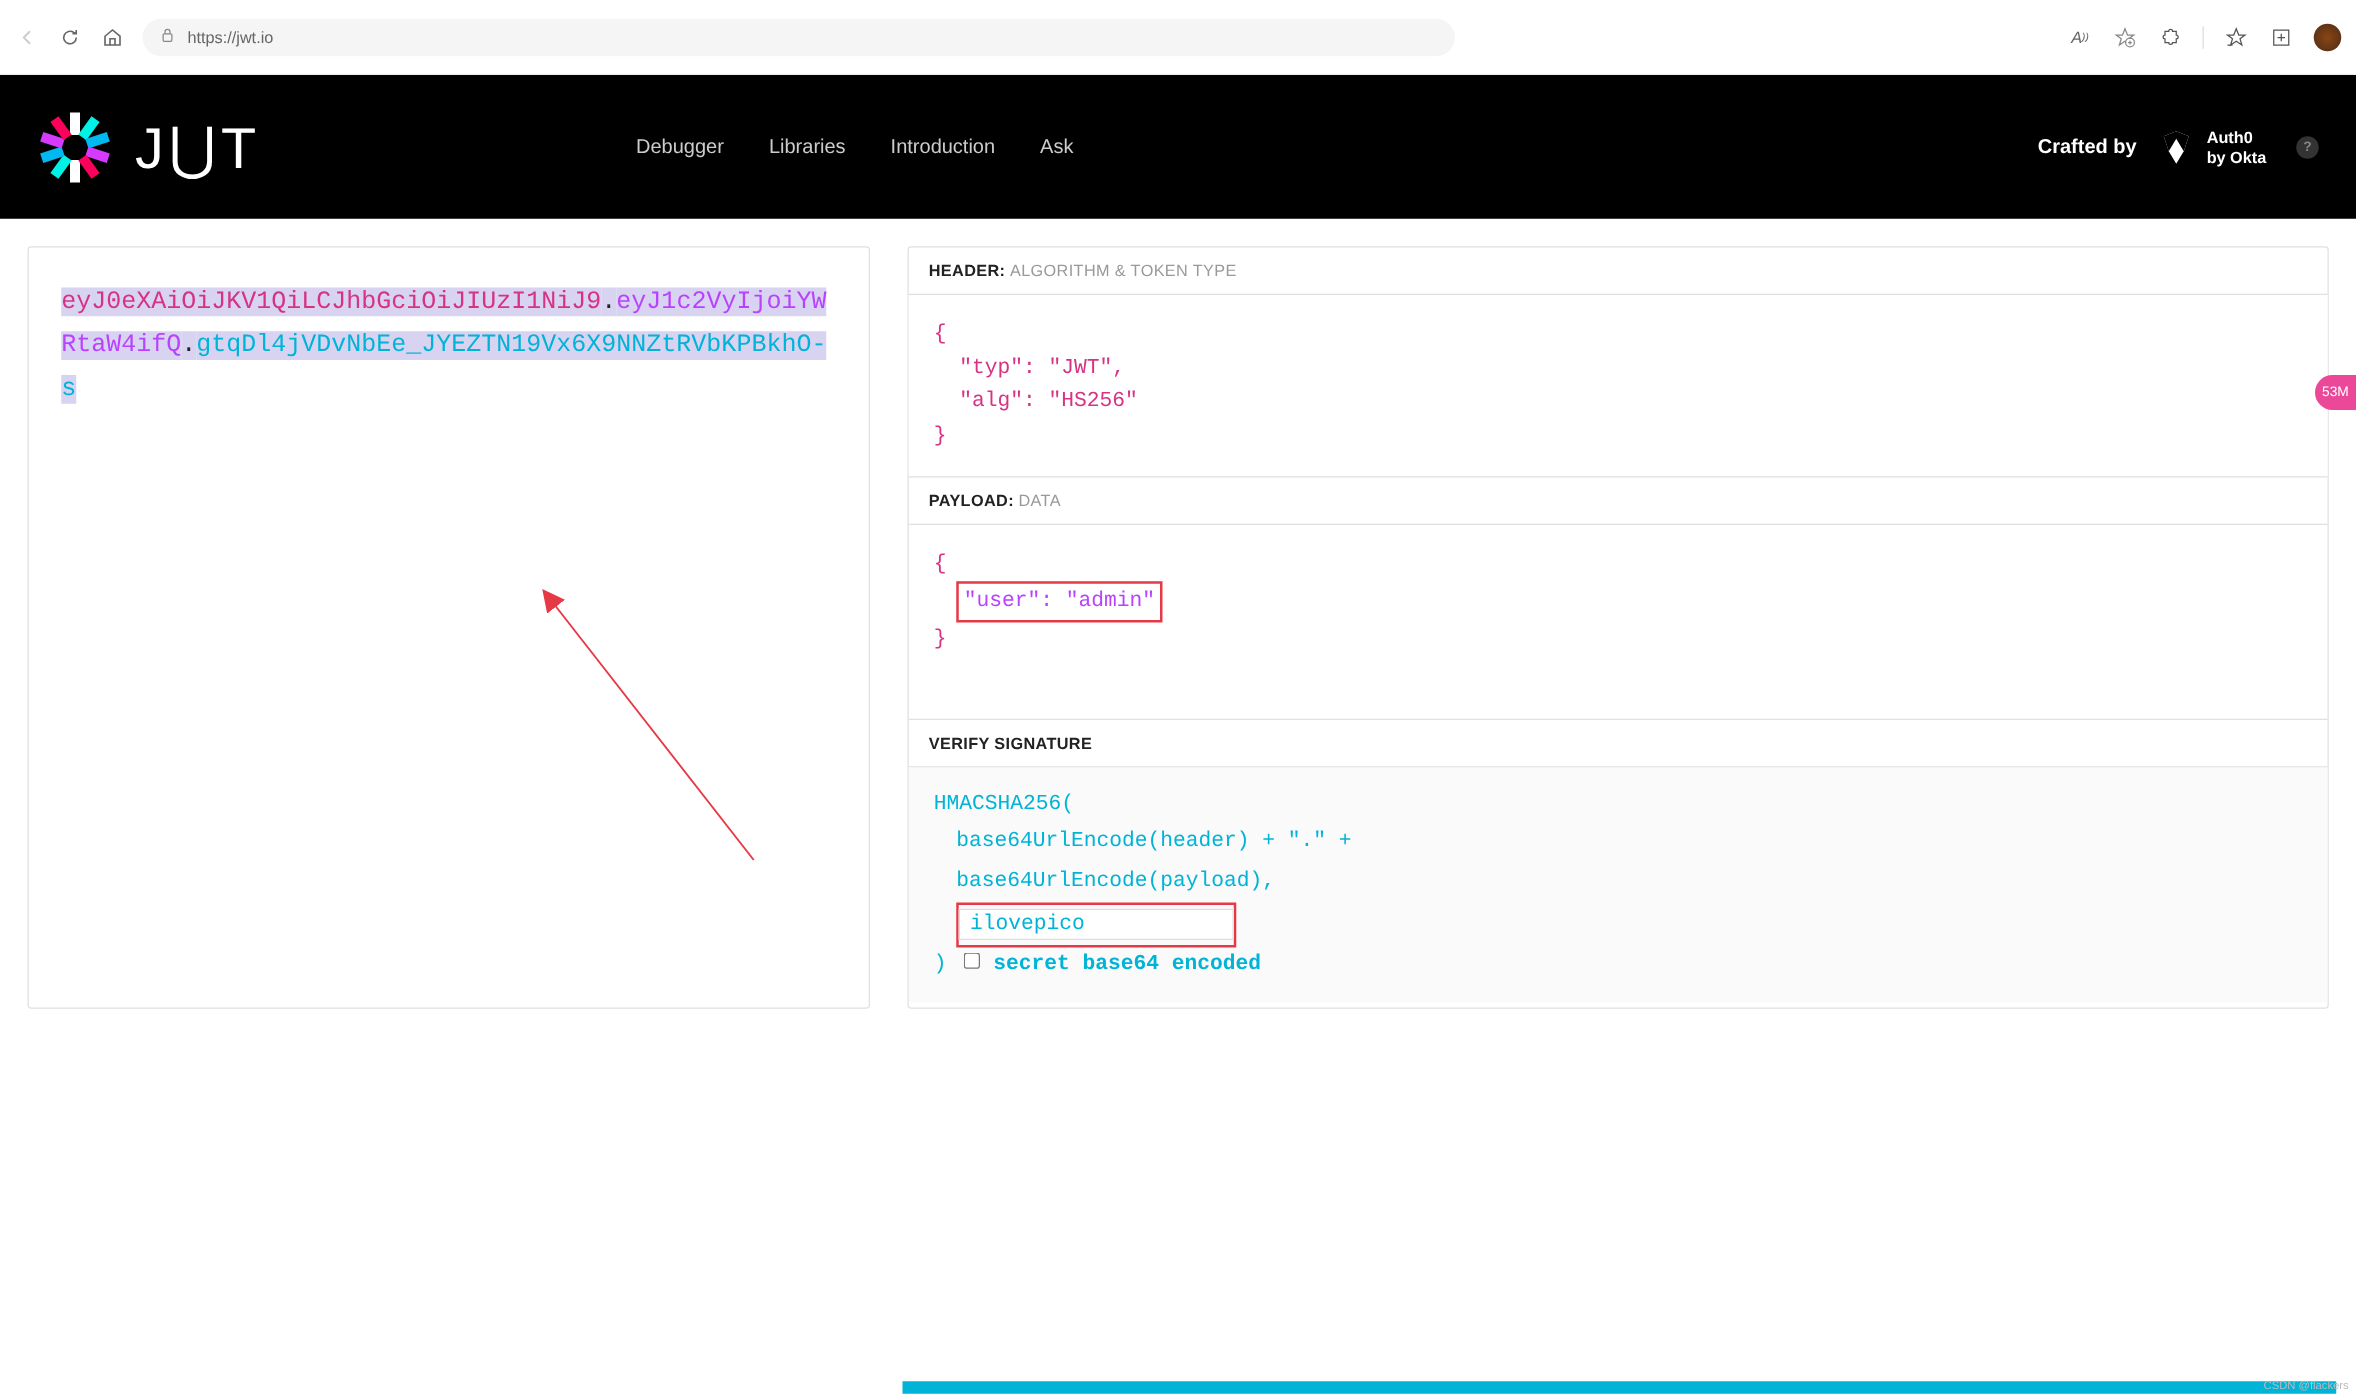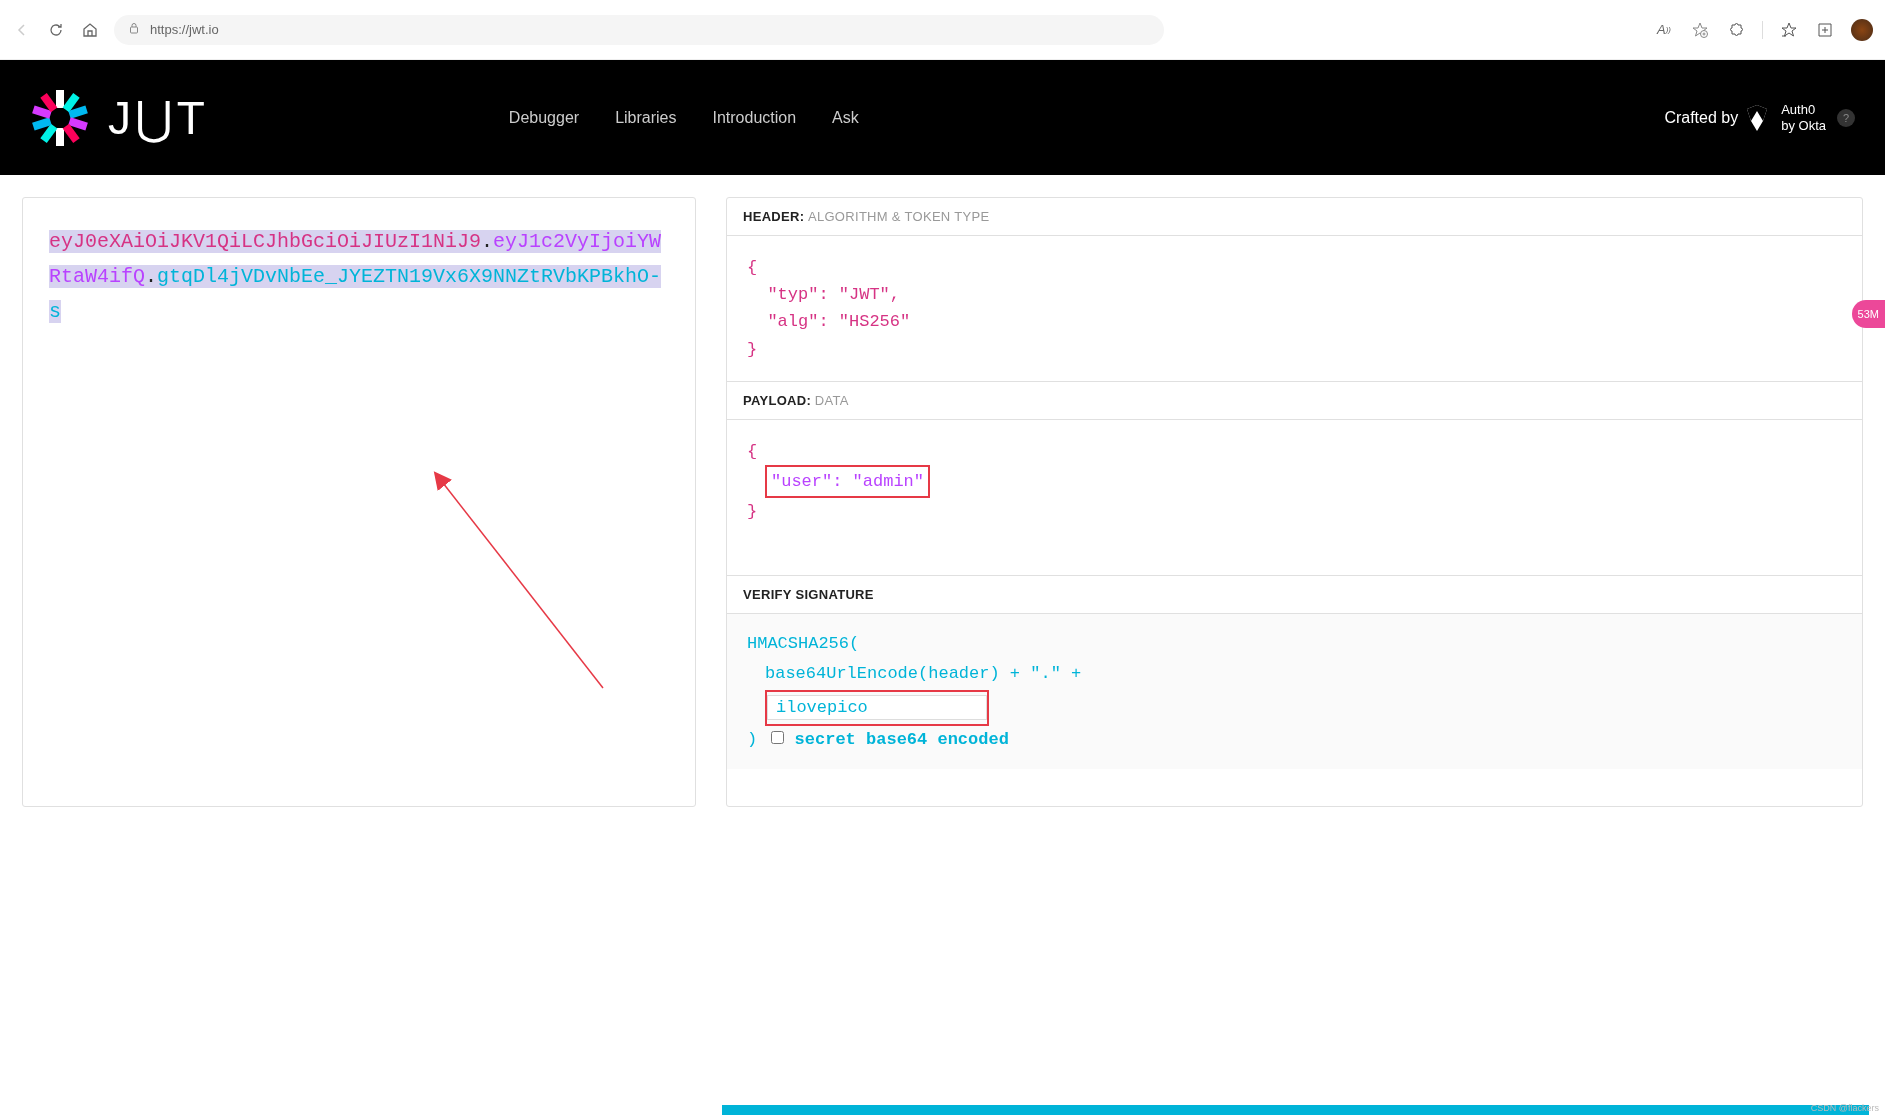--- a/index.html
+++ b/index.html
@@ -15,21 +15,21 @@
     .avatar { width: 22px; height: 22px; border-radius: 50%; background: radial-gradient(circle, #8b4513, #4a2c17); }
     .divider-v { width: 1px; height: 18px; background: #ddd; }
     
     
     .site-header { background: #000; height: 115px; display: flex; align-items: center; padding: 0 30px; }
     .jwt-logo { display: flex; align-items: center; gap: 18px; }
     .jwt-mark { width: 60px; height: 60px; position: relative; }
     .jwt-text { color: #fff; font-size: 46px; font-weight: 300; letter-spacing: 4px; font-family: Liberation Sans, sans-serif; }
     .nav-links { display: flex; gap: 36px; margin-left: 300px; }
     .nav-link { color: #ccc; font-size: 16px; cursor: pointer; }
-    .crafted { margin-left: auto; display: flex; align-items: center; gap: 3px; color: #fff; }
+    .crafted { margin-left: auto; display: flex; align-items: center; gap: 16px; color: #fff; font-weight: bold; }
     .crafted-text { font-size: 16px; }
     .auth0-logo { display: flex; align-items: center; gap: 8px; }
     .auth0-mark { width: 32px; height: 32px; }
     .auth0-txt { display: flex; flex-direction: column; font-size: 13px; line-height: 1.2; }
     .info-icon { width: 18px; height: 18px; border-radius: 50%; background: #333; color: #888; display: flex; align-items: center; justify-content: center; font-size: 11px; margin-left: 8px; }
     
     
     .main { display: flex; gap: 30px; padding: 22px; }
     .panel { border: 1px solid #e0e0e0; border-radius: 3px; }
     .encoded-panel { width: 674px; height: 610px; padding: 26px; position: relative; }
@@ -203,20 +203,21 @@
       </div>
     </div>
 
     <div class="sig-section">
       <div class="section-header">
         <span class="label">VERIFY SIGNATURE</span>
       </div>
       <div class="section-body">
         <div>HMACSHA256(</div>
         <div class="sig-line">base64UrlEncode(header) + "." +</div>
+        <div class="sig-line">base64UrlEncode(payload),</div>
         <div class="sig-line">
           <span class="red-box" style="padding:0;"><input class="secret-input" value="ilovepico" style=""></span>
         </div>
         <div>
           <span>)</span>
           <input type="checkbox" class="secret-check" style="">
           <span style="font-weight:600;">secret base64 encoded</span>
         </div>
       </div>
     </div>

